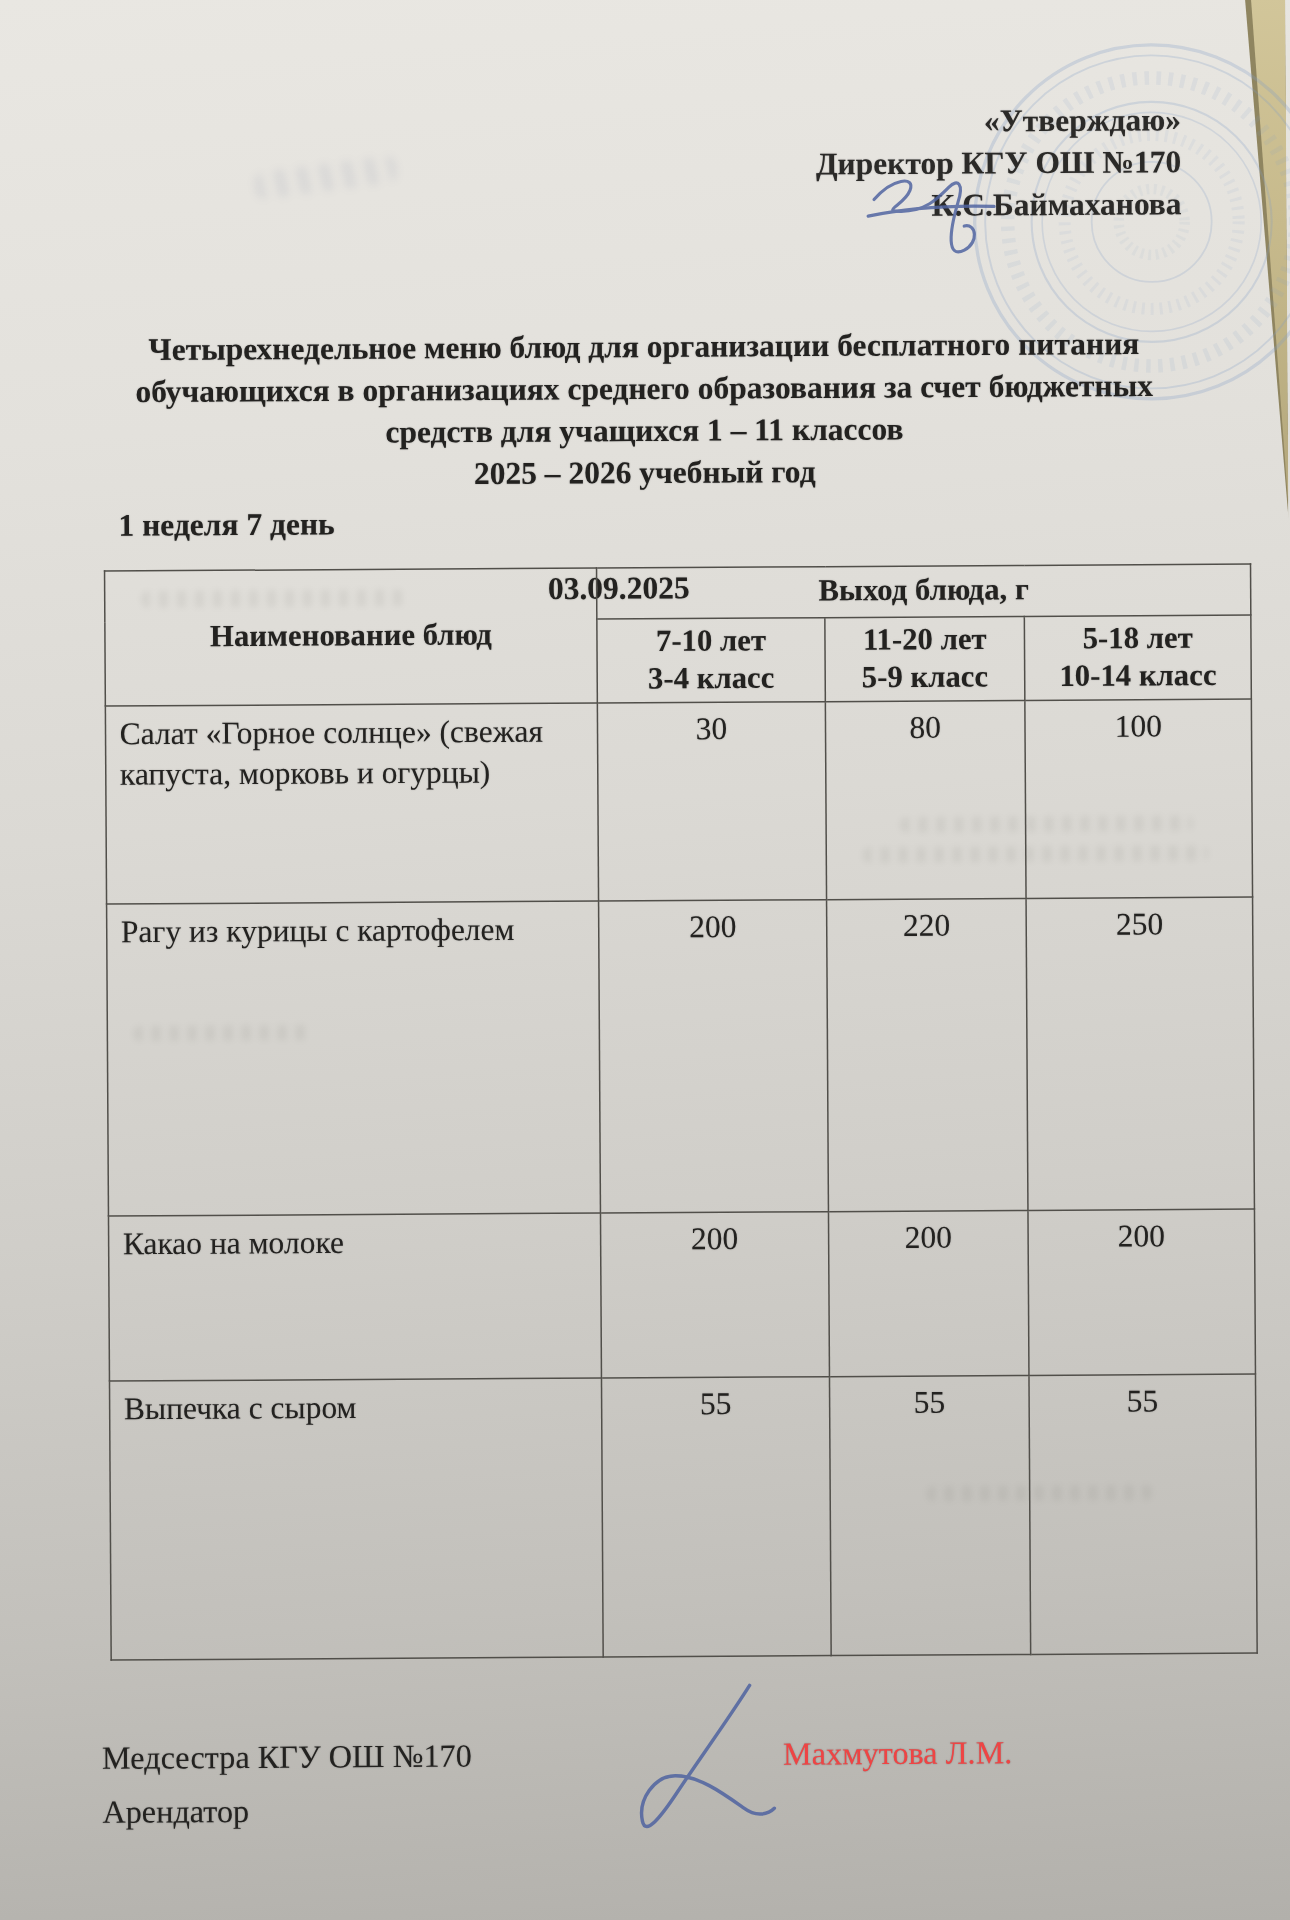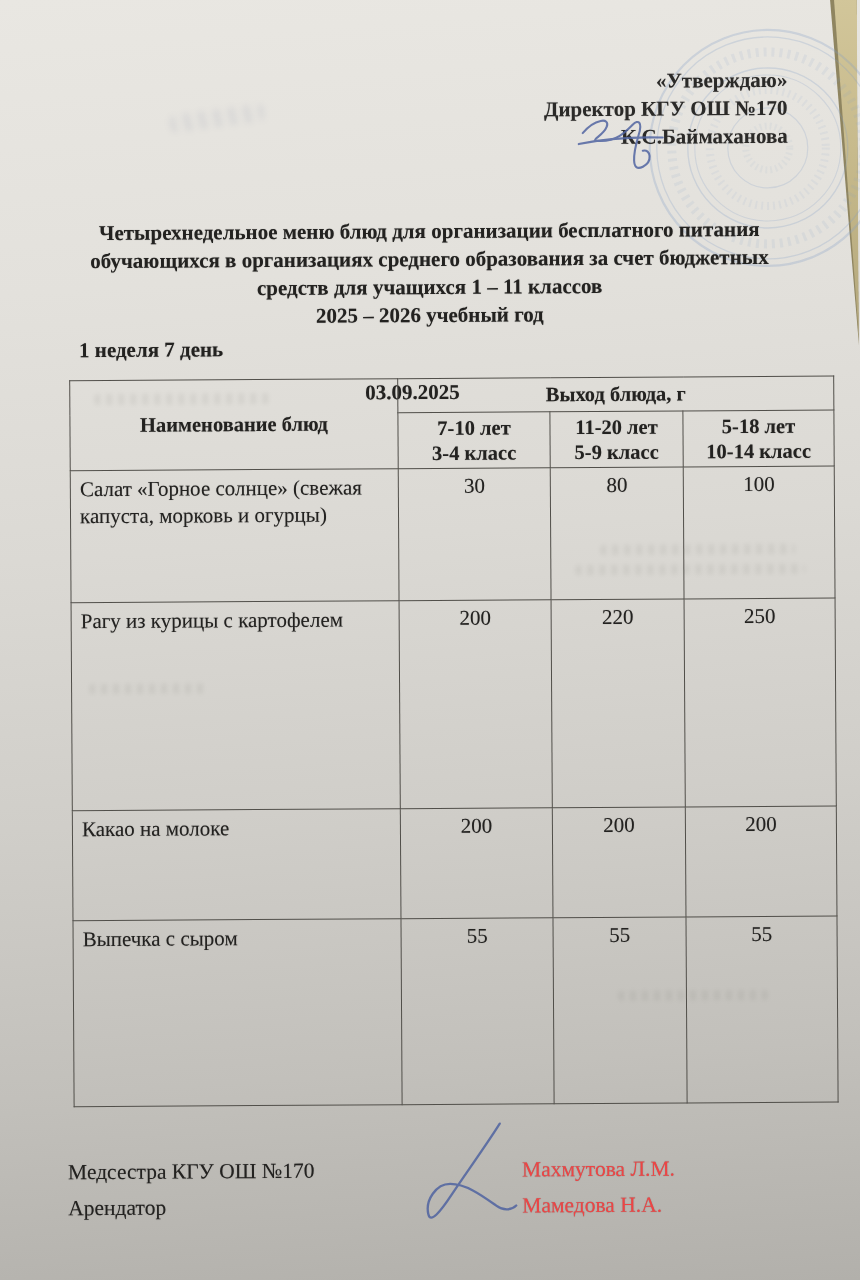--- a/index.html
+++ b/index.html
@@ -177,16 +177,15 @@
   </div>
 
   <svg class="sig-footer" width="130" height="120" viewBox="0 0 130 120">
     <g fill="none" stroke="#4f63a0" stroke-width="2.3" stroke-linecap="round" opacity=".85">
       <path d="M88,6 C74,28 52,58 40,76 C28,94 18,106 16,96 C13,82 24,66 38,66 C54,66 70,78 84,88 C92,94 100,92 104,88"></path>
     </g>
   </svg>
 
   <div class="footer-names">
     <div>Махмутова Л.М.</div>
-    <div>Мамедова Н.А.</div>
   </div>
 
 </div>
 
 </body></html>

